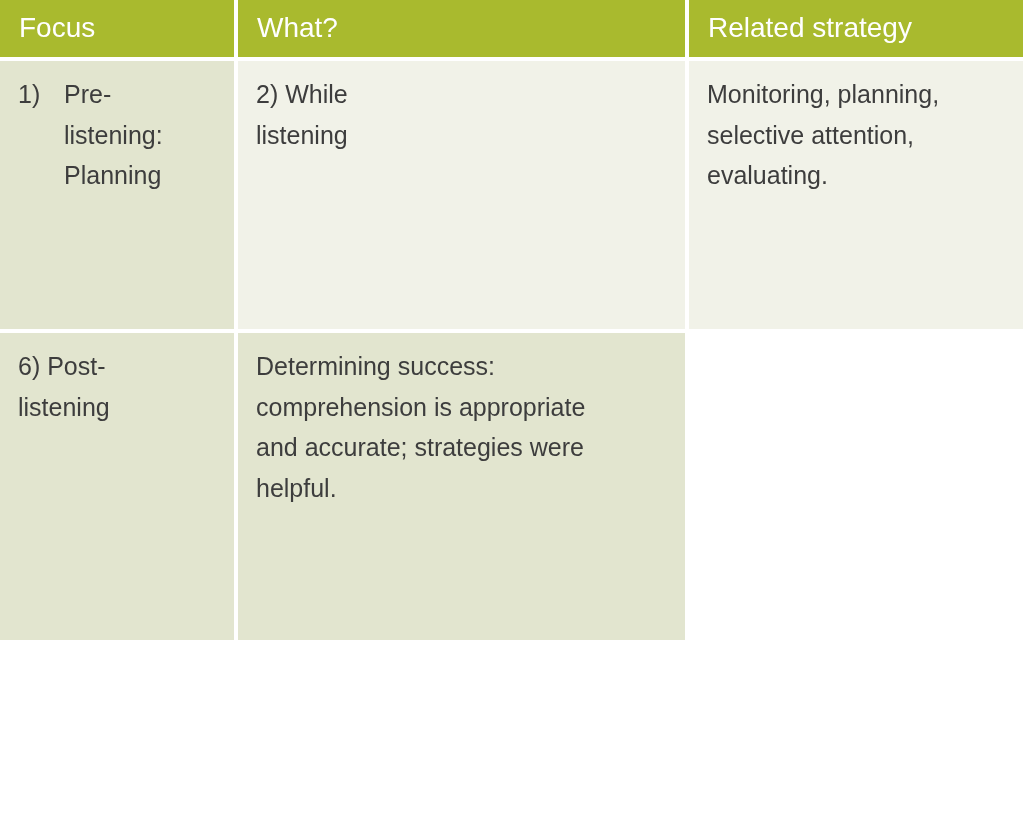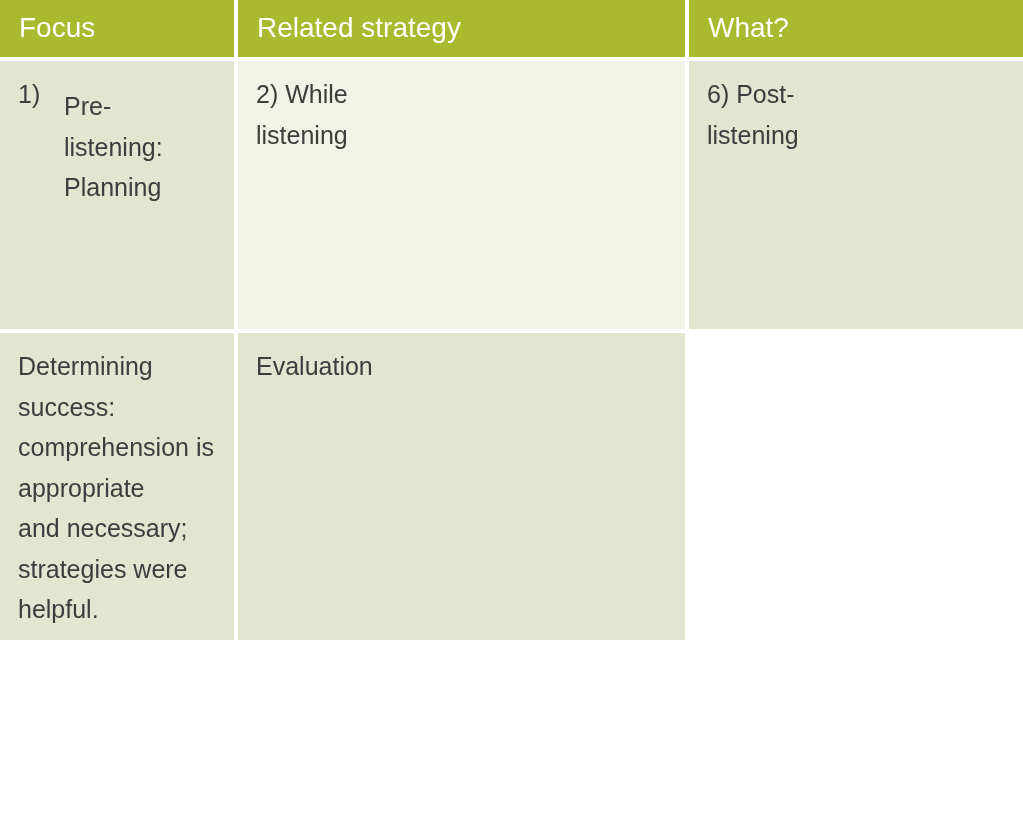--- a/index.html
+++ b/index.html
@@ -44,51 +44,52 @@
     display:flex;
     white-space:normal;
   }
   .numbered .num{
     flex:0 0 46px;
     white-space:pre-line;
   }
   .numbered .num-text{
     flex:1 1 auto;
     white-space:pre-line;
-    margin-top:12px;
   }
 </style>
 </head>
 <body>
 
 <div class="slide">
   <div class="tbl">
 
     <div class="cell th">
       <span>Focus</span>
     </div>
     <div class="cell th">
-      <span>Related strategy</span>
+      <span>What?</span>
     </div>
     <div class="cell th">
-      <span>What?</span>
+      <span>Related strategy</span>
     </div>
 
     <div class="cell body-cell sage numbered">
       <span class="num">1)</span>
       <span class="num-text">Pre-
 listening:
 Planning</span>
     </div>
 
     <div class="cell body-cell cream">2) While
 listening</div>
+    <div class="cell body-cell cream">Monitoring, planning,
+selective attention,
+evaluating.</div>
 
     <div class="cell body-cell sage">6) Post-
 listening</div>
     <div class="cell body-cell sage">Determining success:
 comprehension is appropriate
-and necessary; strategies were
+and accurate; strategies were
 helpful.</div>
-    <div class="cell body-cell sage">Evaluation</div>
 
   </div>
 </div>
 
 </body></html>

